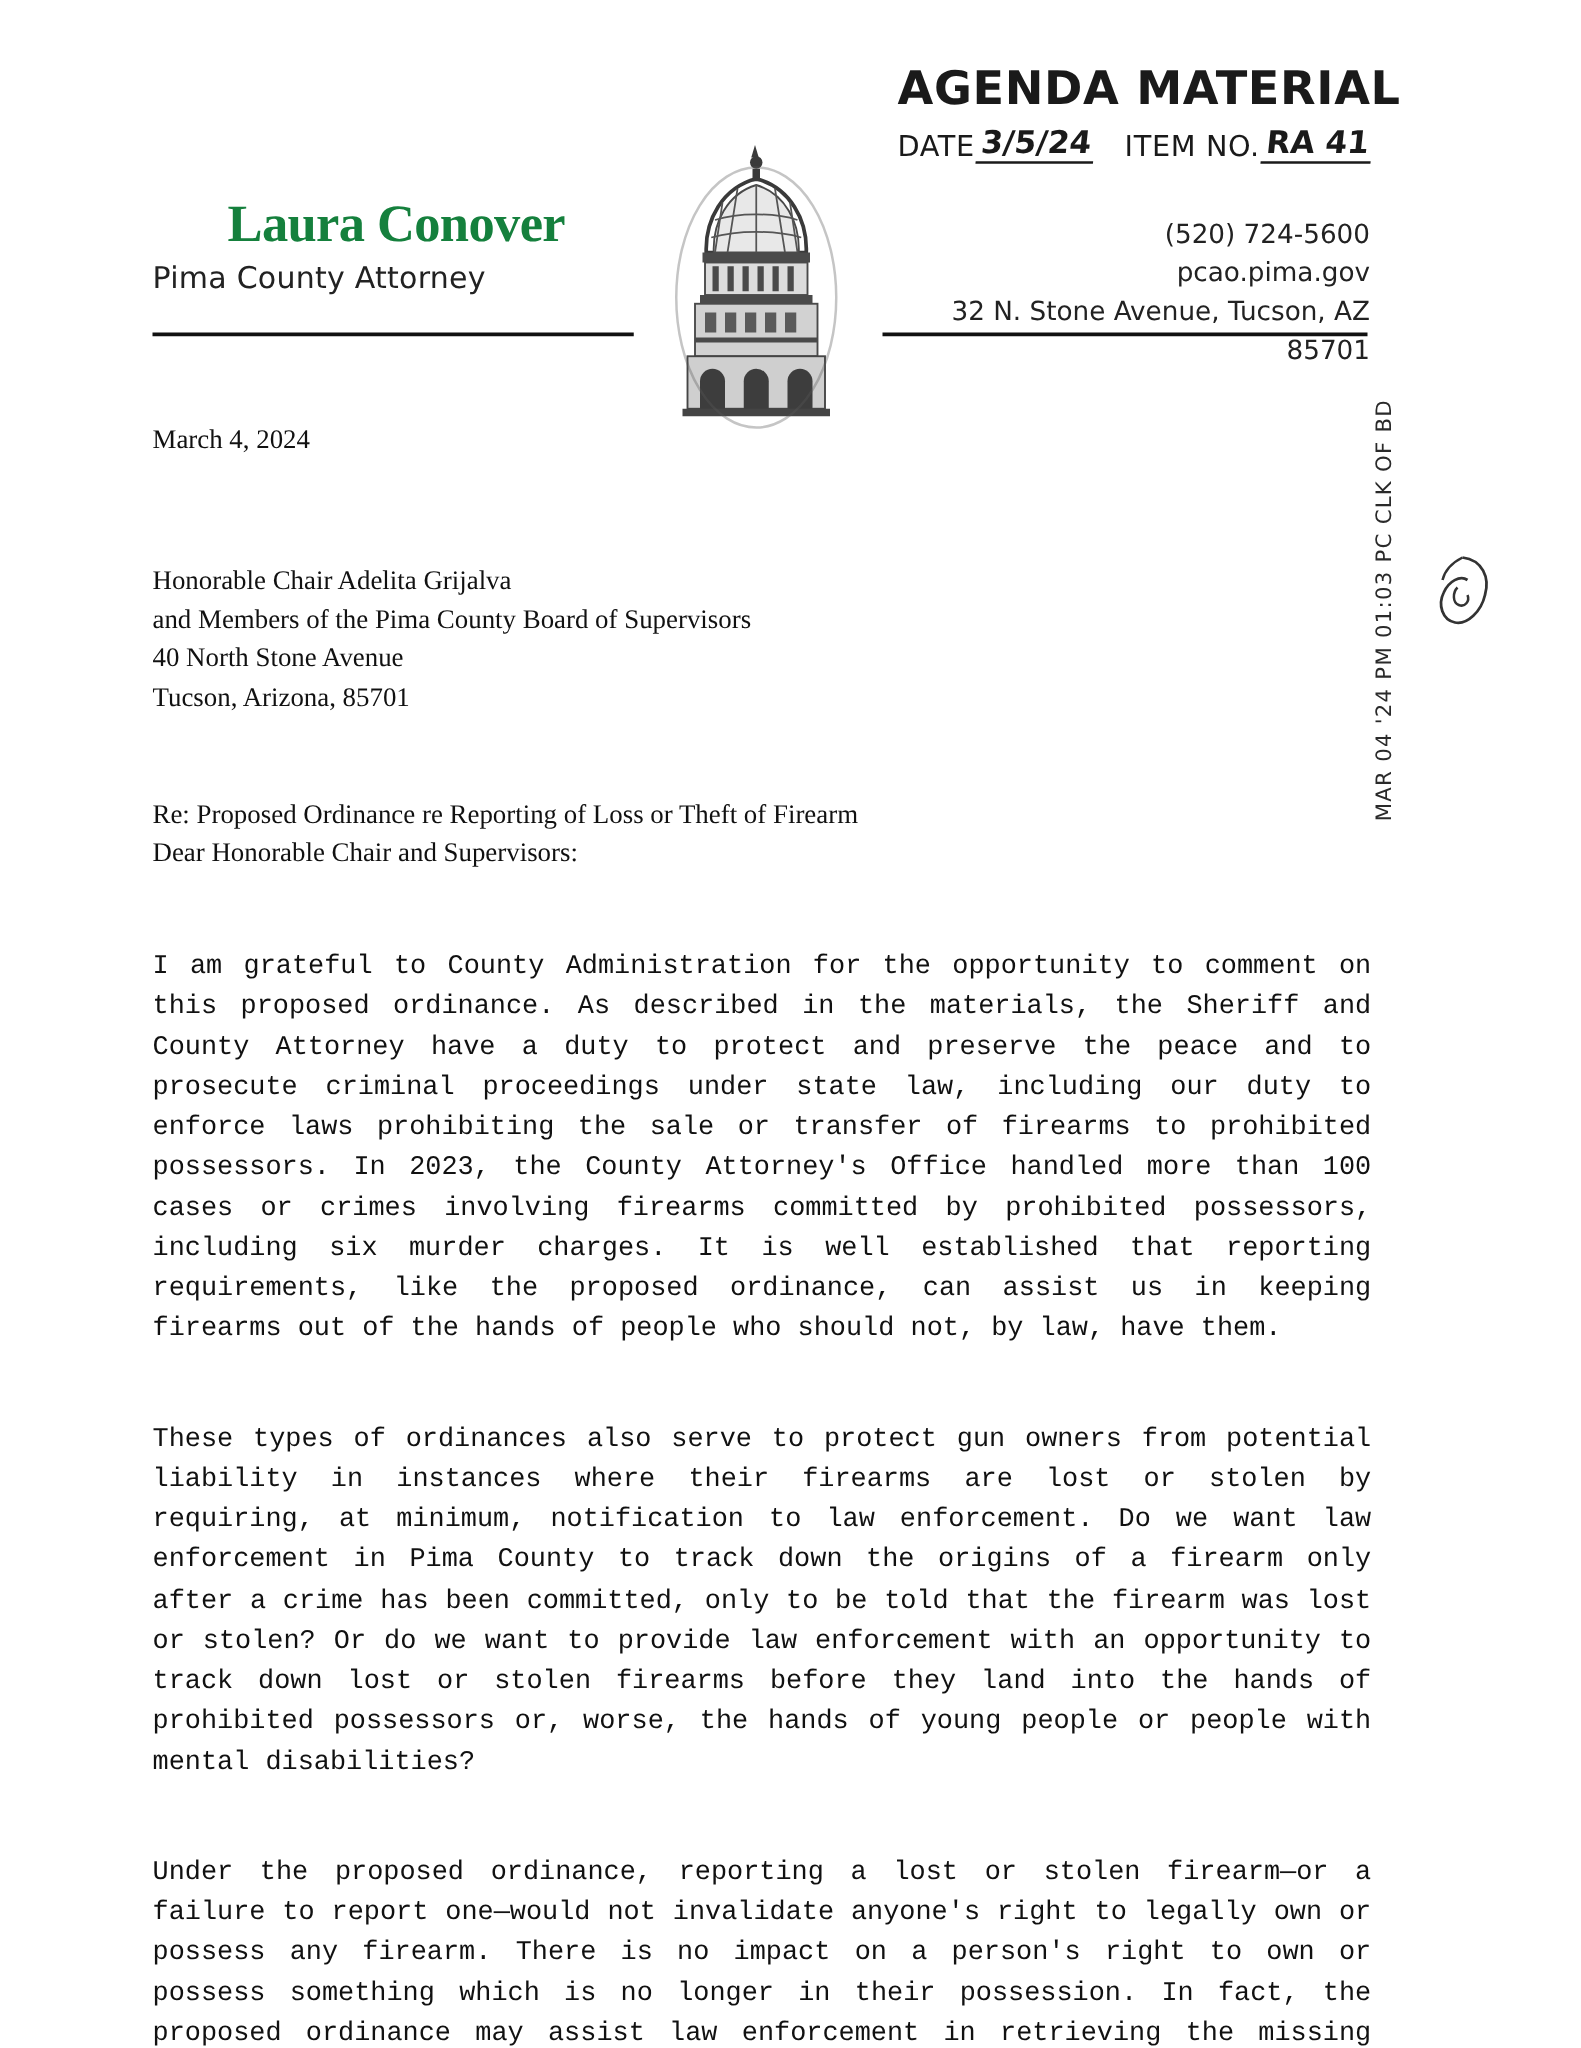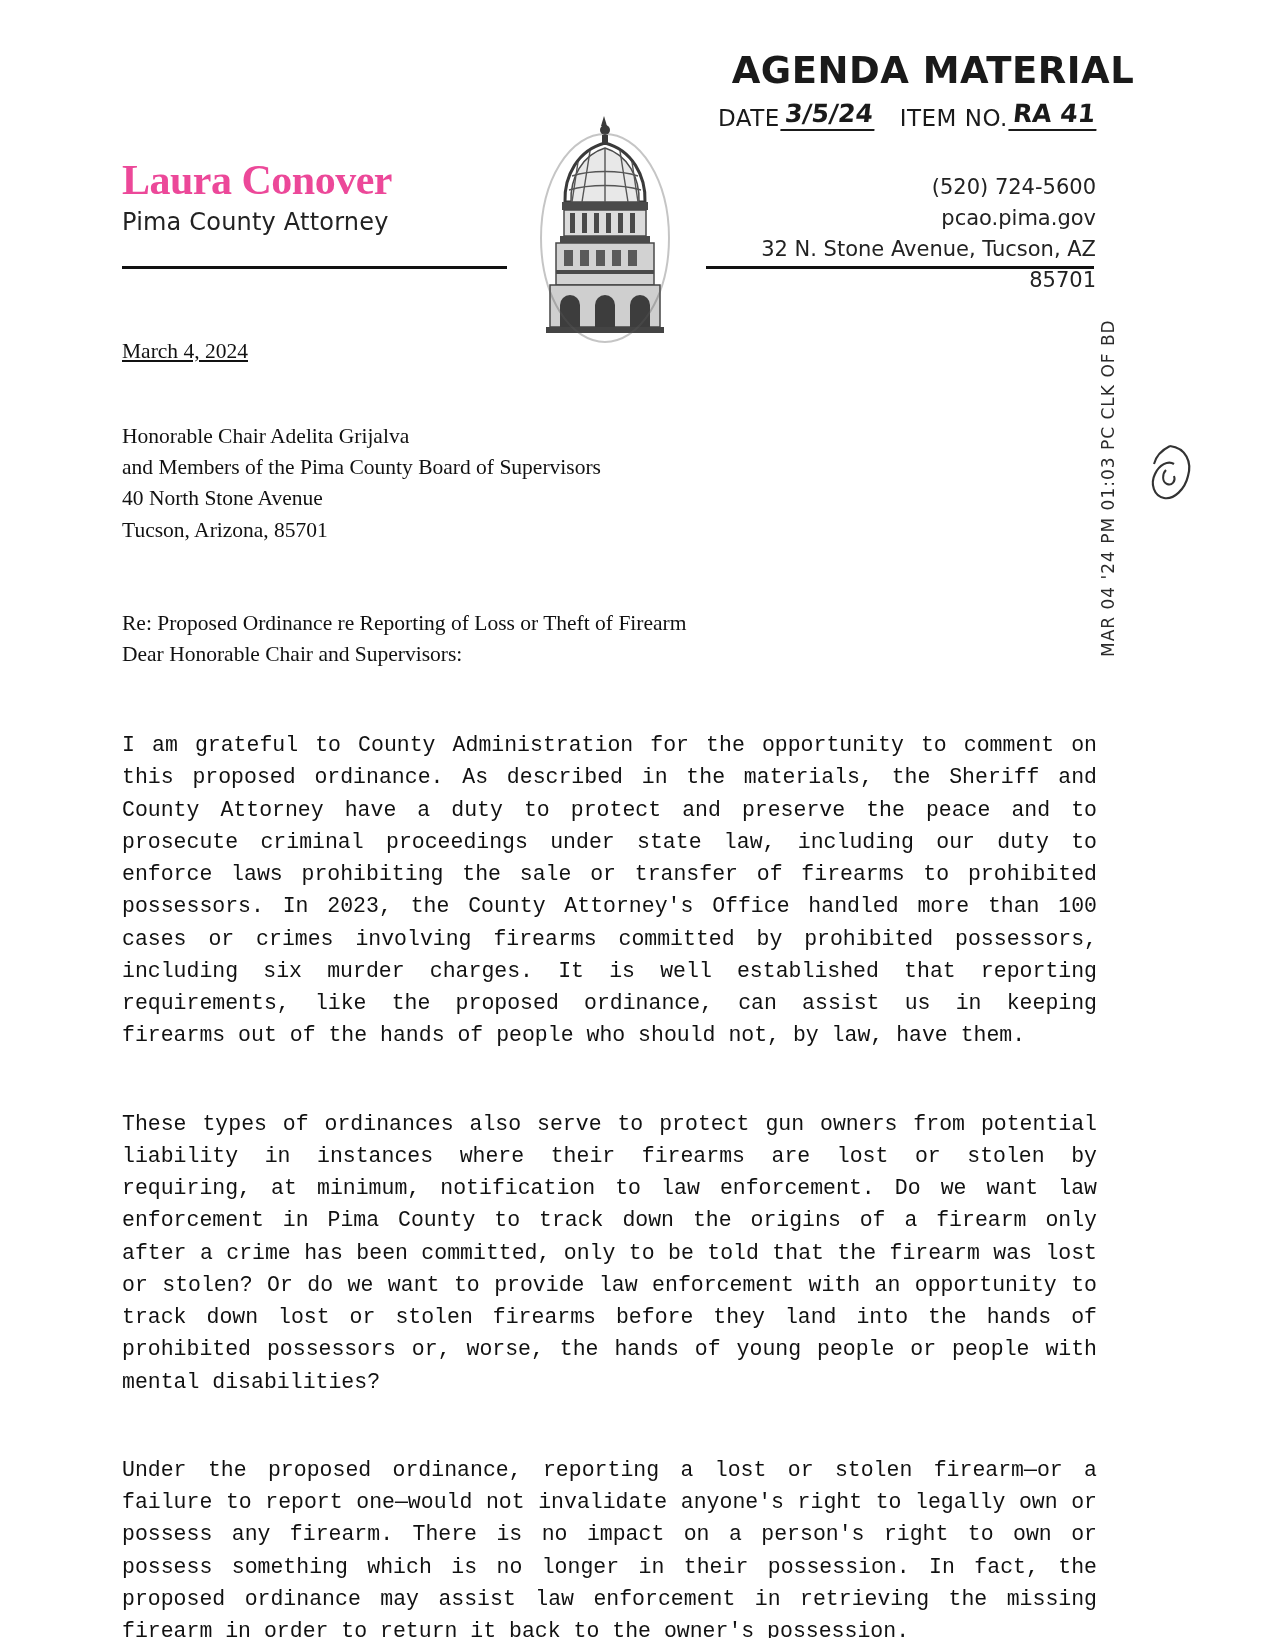--- a/index.html
+++ b/index.html
@@ -21,21 +21,20 @@
     inset: 0;
     background: #fff;
   }
 
   
   .agenda-stamp {
     position: absolute;
     top: 52px;
     left: 718px;
     width: 430px;
-    text-align: center;
   }
   .agenda-title {
     font-family: "DejaVu Sans", sans-serif;
     font-weight: bold;
     font-size: 37px;
     letter-spacing: 0.5px;
     color: #1a1a1a;
     line-height: 1;
     white-space: nowrap;
   }
@@ -67,21 +66,22 @@
     top: 158px;
     left: 122px;
     width: 390px;
   }
   .lh-name {
     font-family: "Liberation Serif", serif;
     font-weight: bold;
     font-size: 42px;
     line-height: 1.05;
     letter-spacing: -0.5px;
-    color: #ec4899;
+    color: #15803d;
+    text-align: center;
   }
   .lh-role {
     font-family: "DejaVu Sans", sans-serif;
     font-size: 24px;
     color: #222;
     margin-top: 6px;
     letter-spacing: 0.2px;
   }
   .lh-rule-left {
     position: absolute;
@@ -121,21 +121,21 @@
   
   .letter {
     position: absolute;
     top: 336px;
     left: 122px;
     width: 975px;
     font-size: 21.5px;
     line-height: 1.42;
     color: #111;
   }
-  .date-line { margin-bottom: 54px; text-decoration: underline; }
+  .date-line { margin-bottom: 82px; }
   .addr-line { line-height: 1.46; }
   .addr-block { margin-bottom: 62px; }
   .re-line { }
   .salutation { margin-bottom: 60px; }
   .para {
     margin: 0 0 56px 0;
     text-align: justify;
     line-height: 1.5;
     font-family: Liberation Mono, monospace;
   }

